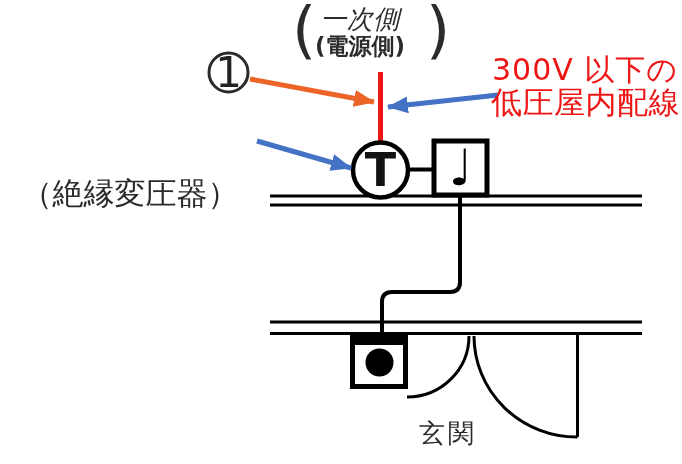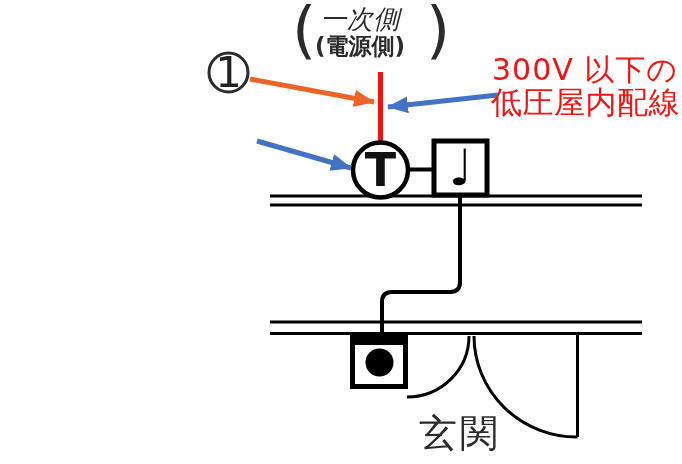--- a/index.html
+++ b/index.html
@@ -8,21 +8,21 @@
     font-family:"DejaVu Sans",sans-serif;
   }
   #diagram-svg{position:absolute;left:0;top:0;}
   .txt{position:absolute;white-space:nowrap;color:var(--text);}
   .t-title1{left:310px;top:4px;width:100px;text-align:center;font-size:26px;line-height:30px;letter-spacing:0.5px;font-style:italic;}
   .t-title2{left:306px;top:33px;width:108px;text-align:center;font-size:23px;line-height:27px;font-weight:bold;}
   .t-volt1{left:492px;top:37px;font-size:30px;line-height:34px;color:var(--red);letter-spacing:1px;margin-top:16px;}
   .t-volt2{left:491px;top:84px;font-size:31px;line-height:36px;color:var(--red);letter-spacing:0.5px;}
   .t-trans1{left:2px;top:138px;font-size:31px;line-height:35px;letter-spacing:0.5px;}
   .t-trans2{left:2px;top:176px;width:256px;text-align:center;font-size:31px;line-height:35px;}
-  .t-entrance{left:419px;top:413px;font-size:38px;line-height:40px;letter-spacing:3px;}
+  .t-entrance{left:419px;top:413px;font-size:26px;line-height:40px;letter-spacing:3px;}
   .sym{position:absolute;display:flex;align-items:center;justify-content:center;color:#000;overflow:visible;}
   .t-one{left:209px;top:52px;width:39px;height:41px;font-size:42px;color:#222;}
   .t-T{left:360px;top:149px;width:41px;height:42px;font-size:46px;font-weight:bold;color:#111;}
   .t-note{left:436px;top:142px;width:49px;height:52px;font-size:50px;line-height:52px;}
   .wall{stroke:#000;stroke-width:2.8;}
   .ink{stroke:#000;fill:none;}
   .red-line{stroke:var(--red);stroke-width:5;}
   .arrow-orange{stroke:var(--orange);stroke-width:5;}
   .arrow-blue{stroke:var(--blue);stroke-width:5;}
   .paren{font-size:62px;fill:#2b2b2b;font-family:"DejaVu Sans",sans-serif;}
@@ -74,19 +74,20 @@
     <line class="arrow-blue" x1="498" y1="95" x2="388" y2="107" marker-end="url(#ah-blue)"></line>
     <line class="arrow-blue" x1="257" y1="141" x2="351" y2="168" marker-end="url(#ah-blue)"></line>
   </svg>
 
   <div class="txt t-title1">一次側</div>
   <div class="txt t-title2">(電源側)</div>
 
   <div class="txt t-volt1">300V 以下の</div>
   <div class="txt t-volt2">低圧屋内配線</div>
 
+  <div class="txt t-trans2">（絶縁変圧器）</div>
 
   <div class="sym t-one">1</div>
   <div class="sym t-T">T</div>
   <div class="sym t-note">♩</div>
 
   <div class="txt t-entrance">玄関</div>
 </div>
 
 </body></html>

